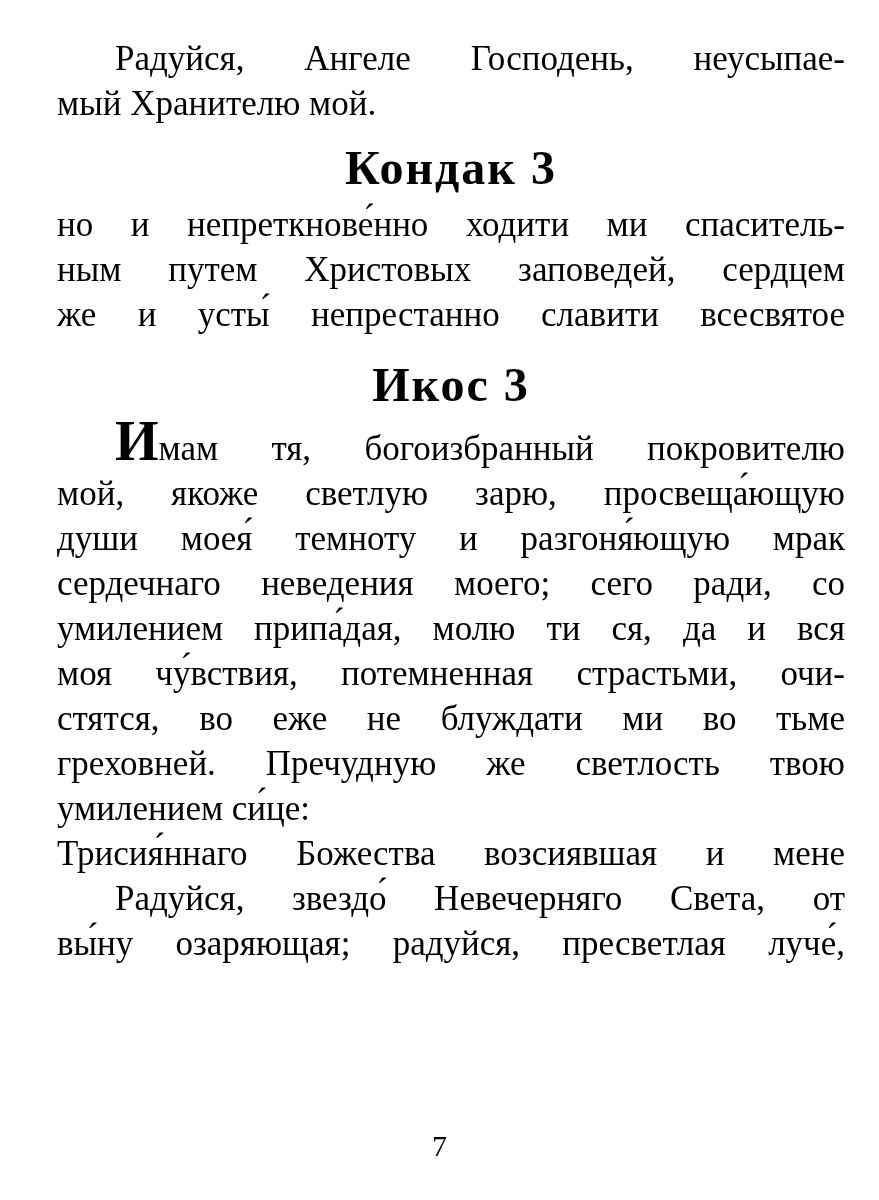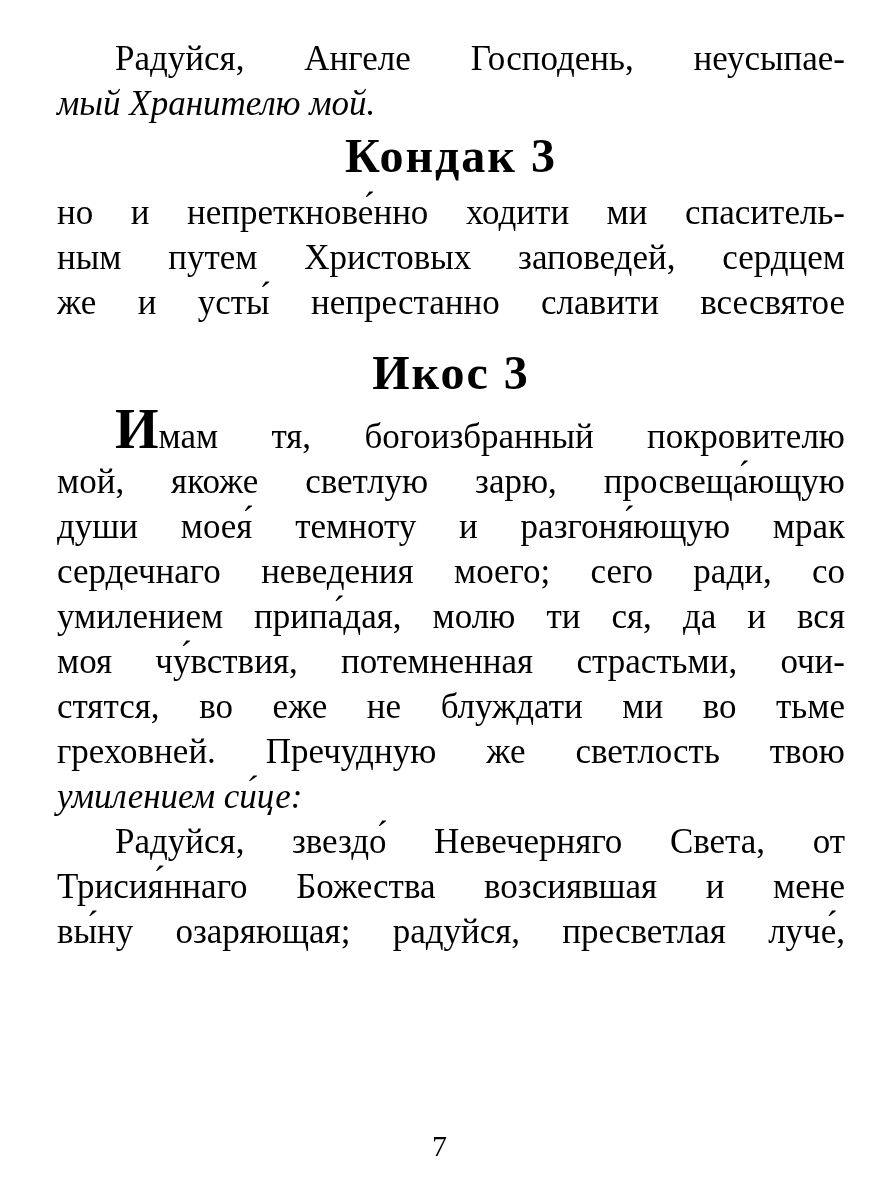--- a/index.html
+++ b/index.html
@@ -26,37 +26,36 @@
     font-size: 35px;
     line-height: 45px;
     text-align: justify;
     text-align-last: justify;
     text-justify: inter-word;
     white-space: normal;
     margin: 0;
   }
   .line.lastline {
     text-align-last: left;
-    font-style: italic;
   }
   .line.indent {
     text-indent: 58px;
   }
   .heading {
     font-size: 48px;
     line-height: 60px;
     font-weight: bold;
     text-align: center;
     text-align-last: center;
     letter-spacing: 2px;
     margin: 18px 0 4px 0;
     font-family: "Liberation Serif", serif;
   }
   .heading.first {
-    margin-top: 0;
+    margin-top: 12px;
   }
   .initial {
     font-size: 56px;
     font-weight: bold;
     line-height: 45px;
     letter-spacing: 0;
   }
   .page-number {
     position: absolute;
     left: 0;
@@ -89,20 +88,20 @@
     <p class="line indent"><span class="initial">И</span><span>мам тя, богоизбранный покровителю</span></p>
     <p class="line">мой, якоже светлую зарю, просвеща́ющую</p>
     <p class="line">души моея́ темноту и разгоня́ющую мрак</p>
     <p class="line">сердечнаго неведения моего; сего ради, со</p>
     <p class="line">умилением припа́дая, молю ти ся, да и вся</p>
     <p class="line">моя чу́вствия, потемненная страстьми, очи-</p>
     <p class="line">стятся, во еже не блуждати ми во тьме</p>
     <p class="line">греховней. Пречудную же светлость твою</p>
     <p class="line lastline">умилением си́це:</p>
 
+    <p class="line">Трисия́ннаго Божества возсиявшая и мене</p>
     <p class="line indent">Радуйся, звездо́ Невечерняго Света, от</p>
-    <p class="line">Трисия́ннаго Божества возсиявшая и мене</p>
     <p class="line">вы́ну озаряющая; радуйся, пресветлая луче́,</p>
 
   </div>
 
   <div class="page-number">7</div>
 </div>
 
 </body></html>

